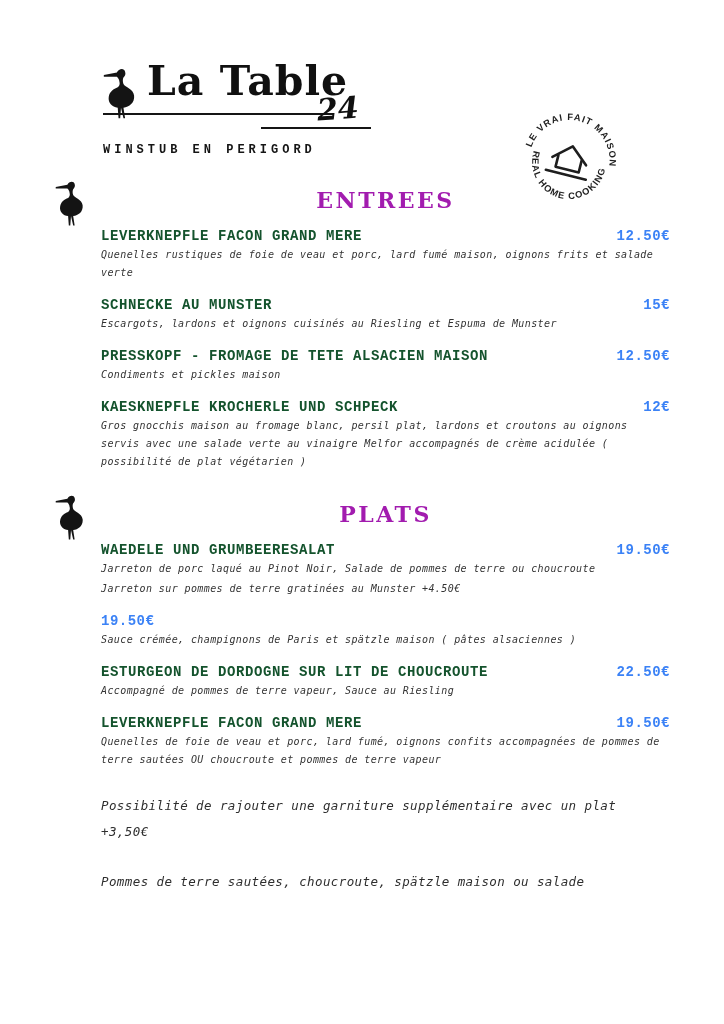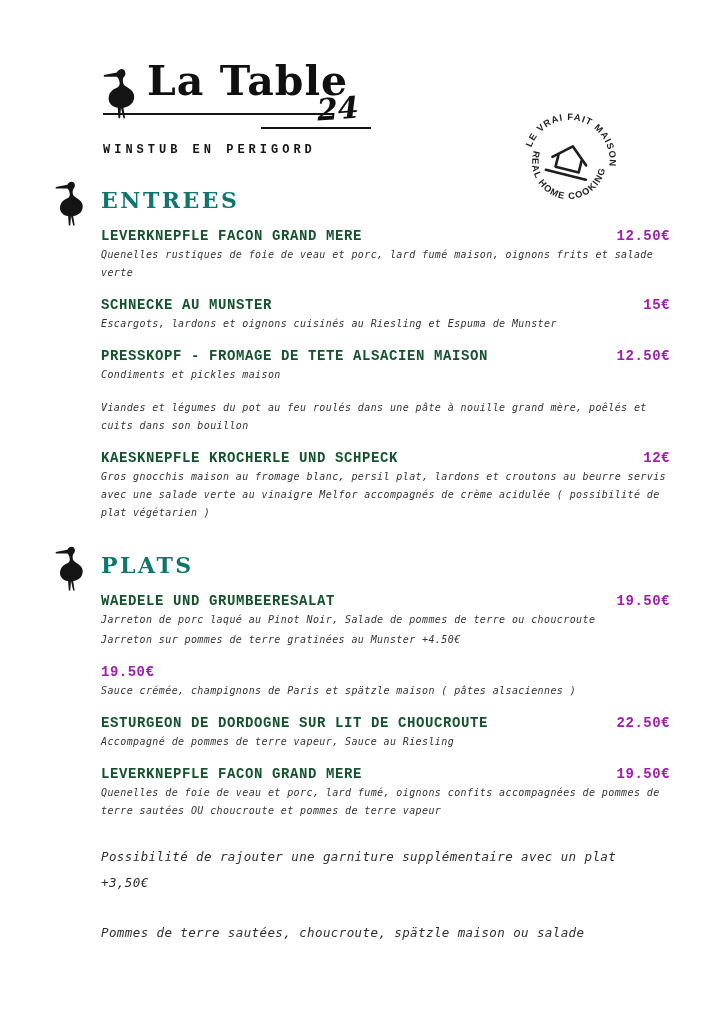--- a/index.html
+++ b/index.html
@@ -33,31 +33,31 @@
     font-family:"Liberation Mono", monospace; font-weight:700;
     font-size:12px; letter-spacing:4px; color:#151515;
   }
   .stamp { position:absolute; right:48px; top:46px; width:104px; height:104px; transform:rotate(14deg); }
 
   
   .section { position:relative; margin-top:30px; }
   .section-stork { position:absolute; left:-46px; top:-8px; width:32px; height:48px; }
   .section-title {
     font-family:"DejaVu Serif", serif; font-weight:700;
-    font-size:22px; letter-spacing:2.5px; color:#0f766e;
+    font-size:22px; letter-spacing:2.5px; color:#a21caf;text-align:center;
   }
   .item { margin-top:15px; }
   .item-head { display:flex; justify-content:space-between; align-items:baseline; }
   .item-name {
     font-family:"Liberation Mono", monospace; font-weight:700;
     font-size:14px; letter-spacing:0.6px; color:#14532d;
   }
   .item-price {
     font-family:"Liberation Mono", monospace; font-weight:700;
-    font-size:14px; letter-spacing:0.5px; color:#a21caf; white-space:nowrap;
+    font-size:14px; letter-spacing:0.5px; color:#3b82f6; white-space:nowrap;
   }
   .item-desc {
     font-family:"DejaVu Sans Mono", monospace; font-style:italic;
     font-size:10px; letter-spacing:0.4px; line-height:1.8; color:#333;
     margin-top:2px;
   }
   .footer { margin-top:20px; }
   .footer-line {
     font-family:"DejaVu Sans Mono", monospace; font-style:italic;
     font-size:12.5px; letter-spacing:0.4px; line-height:2.1; color:#2e2e2e;margin-top:24px;
@@ -128,29 +128,28 @@
 
     <div class="item">
       <div class="item-head">
         <span class="item-name">PRESSKOPF - FROMAGE DE TETE ALSACIEN MAISON</span>
         <span class="item-price">12.50€</span>
       </div>
       <div class="item-desc">Condiments et pickles maison</div>
     </div>
 
     <div class="item">
-      <div class="item-desc">Viandes et légumes du pot au feu roulés dans une pâte à nouille grand mère, poêlés et cuits dans son bouillon</div>
     </div>
 
     <div class="item">
       <div class="item-head">
         <span class="item-name">KAESKNEPFLE KROCHERLE UND SCHPECK</span>
         <span class="item-price">12€</span>
       </div>
-      <div class="item-desc">Gros gnocchis maison au fromage blanc, persil plat, lardons et croutons au beurre servis avec une salade verte au vinaigre Melfor accompagnés de crème acidulée ( possibilité de plat végétarien )</div>
+      <div class="item-desc">Gros gnocchis maison au fromage blanc, persil plat, lardons et croutons au oignons servis avec une salade verte au vinaigre Melfor accompagnés de crème acidulée ( possibilité de plat végétarien )</div>
     </div>
   </div>
 
   <div class="section">
     <svg class="section-stork" viewBox="0 0 44 66" aria-hidden="true">
       <path class="stork-fill" d="M1,11 L17,8 C19,3 26,2 27,7 C28,10 27,12 25,14 C24,16 24,19 25,22 C27,26 37,28 38,36 C39,45 32,50 25,51 L27,64 L25,64 L22,51 L21,64 L19,64 L18,51 C11,50 6,45 7,38 C8,31 13,28 18,26 C20,25 21,22 20,19 C20,17 19,15 17,13 L1,13 Z"></path>
     </svg>
     <div class="section-title">PLATS</div>
 
     <div class="item">

